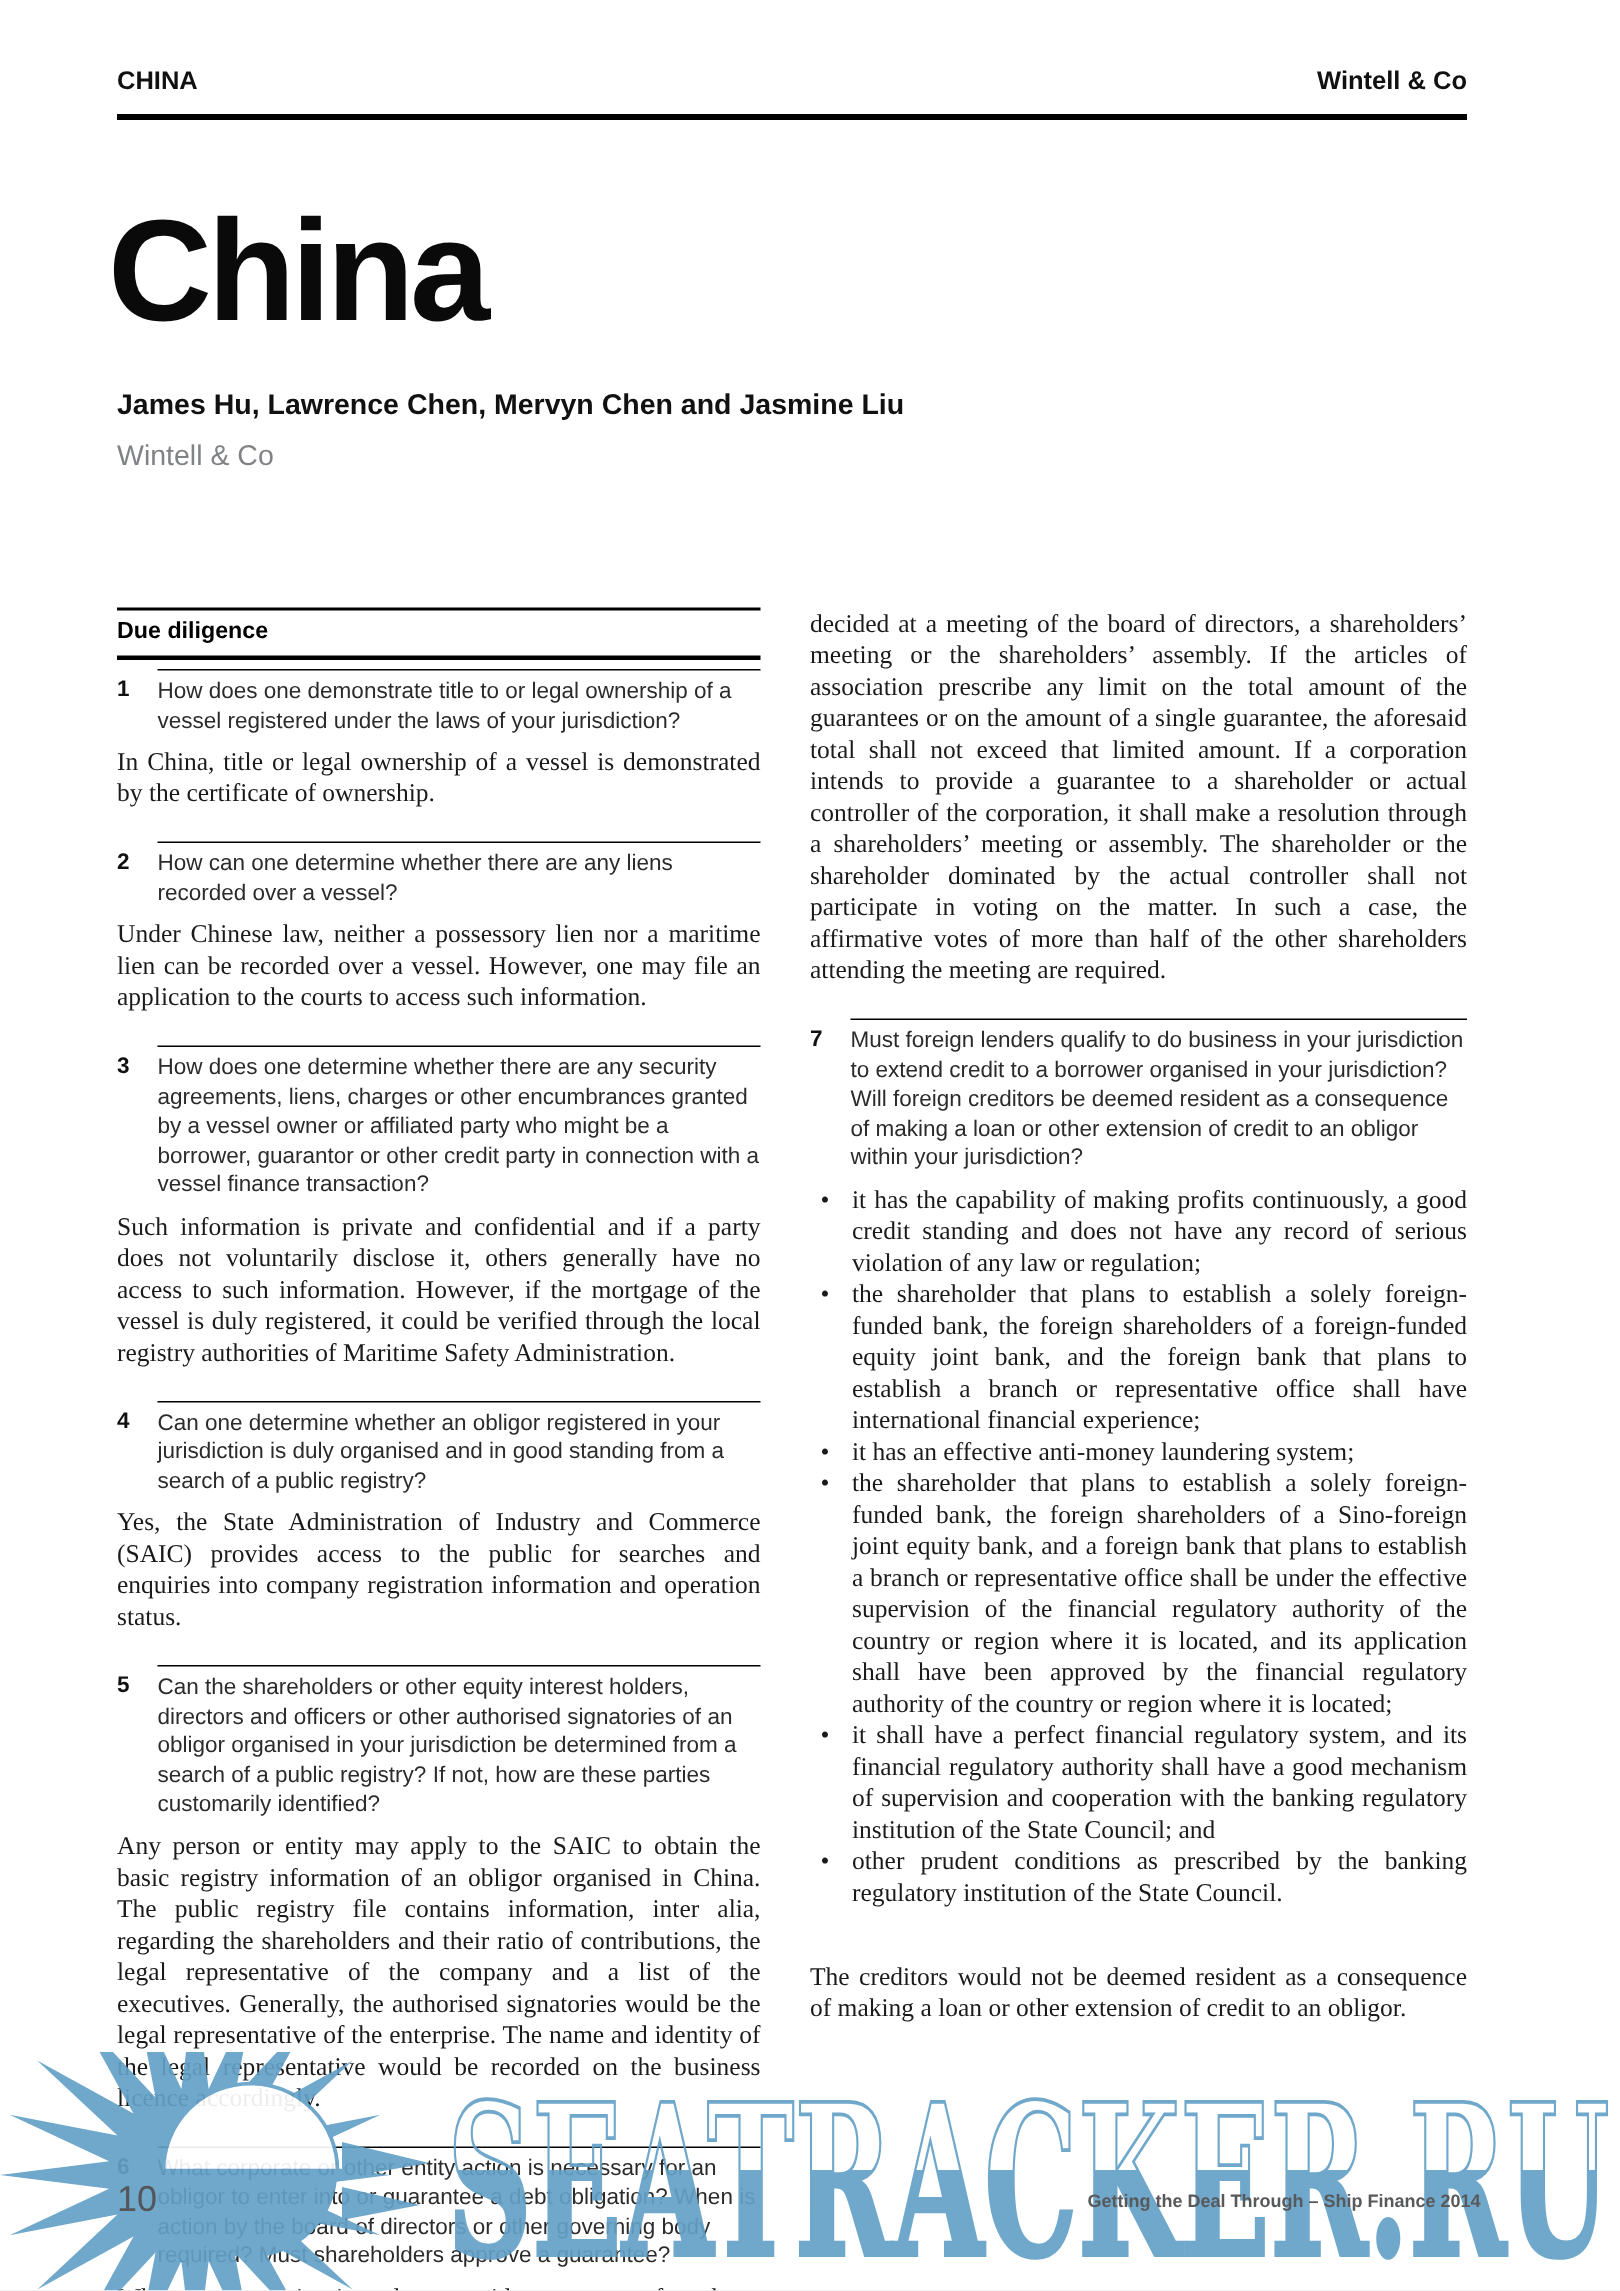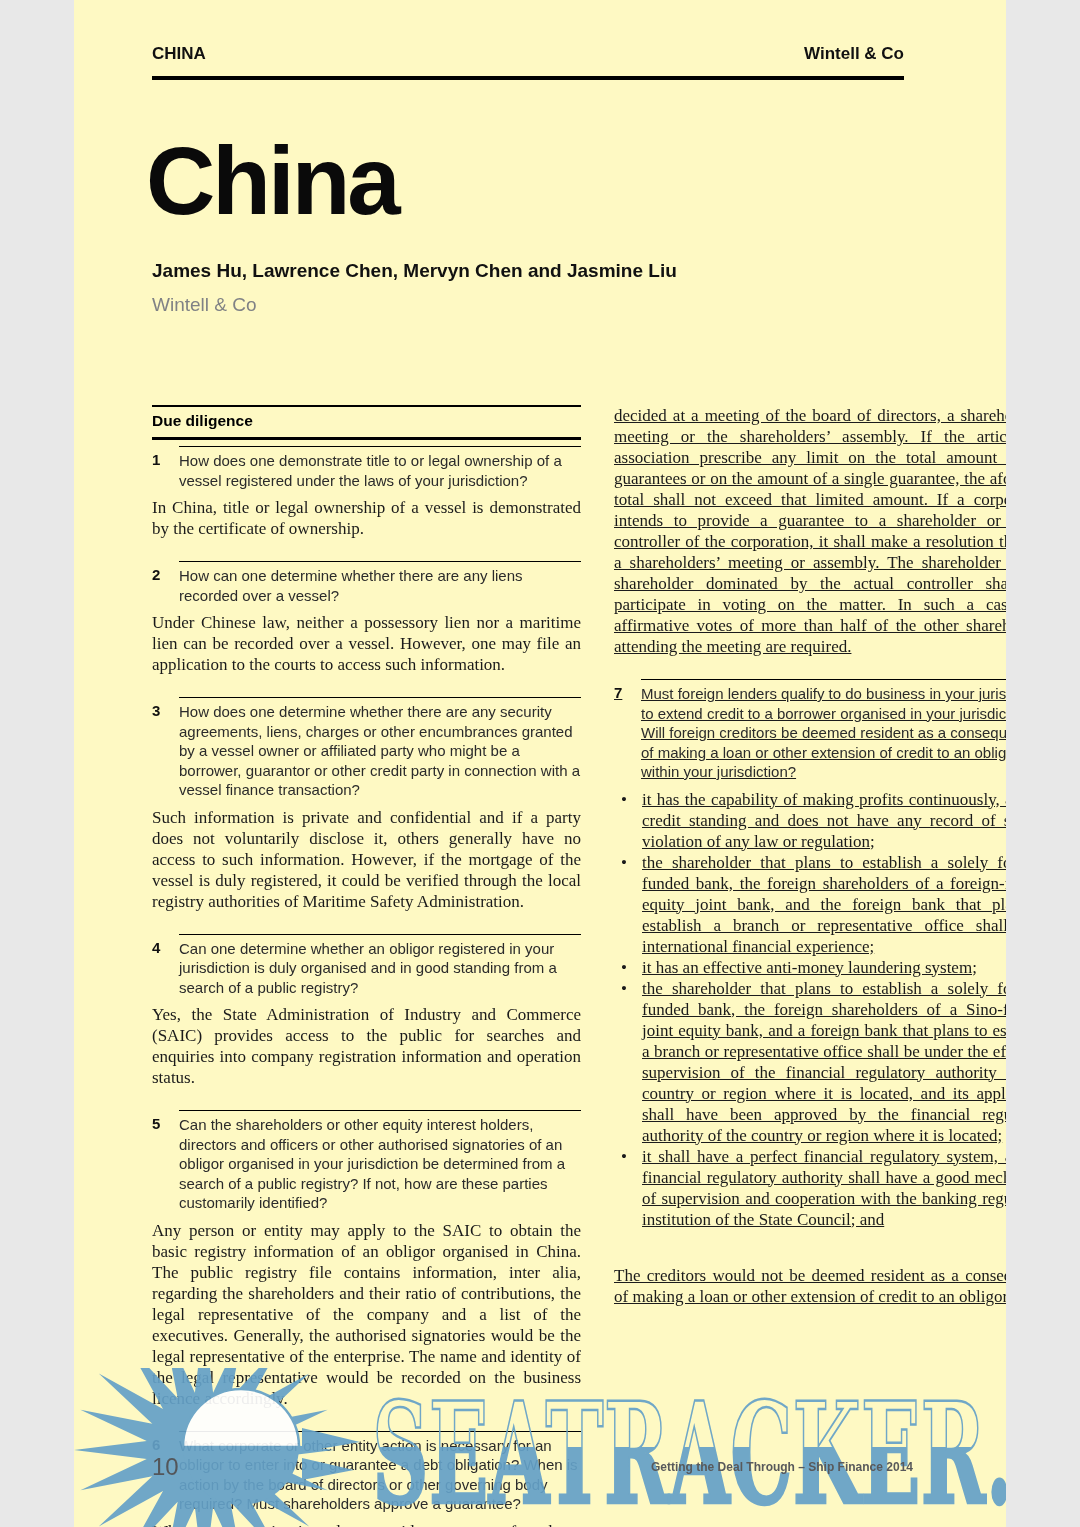--- a/index.html
+++ b/index.html
@@ -1,19 +1,19 @@
 <!DOCTYPE html>
 <html><head>
 <meta charset="utf-8">
 <style>
   html,body{margin:0;padding:0;background:#e8e8e8;}
   .page{
     position:relative;
-    width:932px;height:1527px;
-    background:#fef9c3;
+    width:1080px;height:1527px;
+    background:#ffffff;
     overflow:hidden;
     font-family:"Liberation Sans","DejaVu Sans",sans-serif;
     color:#1c1c1c;
     margin:0 auto;
   }
   
   .running-head{
     position:absolute;top:44px;left:78px;right:102px;
     display:flex;justify-content:space-between;
     font-size:17px;font-weight:bold;color:#111;
@@ -26,21 +26,21 @@
   }
   .authors{position:absolute;top:260px;left:78px;font-size:19px;font-weight:bold;color:#111;}
   .firm{position:absolute;top:294px;left:78px;font-size:19px;color:#808285;}
   
   .columns{
     position:absolute;top:405px;left:78px;width:900px;
     display:flex;gap:33px;align-items:flex-start;
   }
   .col{min-width:0;}
   .col-left{width:429px;}
-  .col-right{width:438px;text-decoration:underline;}
+  .col-right{width:438px;}
   .section-heading{
     margin:0 0 6px 0;
     padding:5px 0 7px 0;
     border-top:2px solid #000;
     border-bottom:3px solid #000;
     font-size:15.5px;font-weight:bold;color:#000;
   }
   .qa-question{display:flex;margin:22px 0 7px 0;}
   .section-heading + .qa-question{margin-top:6px;}
   .q-num{width:27px;flex:0 0 27px;font-size:15px;font-weight:bold;padding-top:5px;color:#111;}
@@ -123,20 +123,21 @@
         <div class="qa-question">
           <span class="q-num">7</span>
           <div class="q-text">Must foreign lenders qualify to do business in your jurisdiction to extend credit to a borrower organised in your jurisdiction? Will foreign creditors be deemed resident as a consequence of making a loan or other extension of credit to an obligor within your jurisdiction?</div>
         </div>
         <ul class="bullets">
           <li class="bullet-item">it has the capability of making profits continuously, a good credit standing and does not have any record of serious violation of any law or regulation;</li>
           <li class="bullet-item">the shareholder that plans to establish a solely foreign-funded bank, the foreign shareholders of a foreign-funded equity joint bank, and the foreign bank that plans to establish a branch or representative office shall have international financial experience;</li>
           <li class="bullet-item">it has an effective anti-money laundering system;</li>
           <li class="bullet-item">the shareholder that plans to establish a solely foreign-funded bank, the foreign shareholders of a Sino-foreign joint equity bank, and a foreign bank that plans to establish a branch or representative office shall be under the effective supervision of the financial regulatory authority of the country or region where it is located, and its application shall have been approved by the financial regulatory authority of the country or region where it is located;</li>
           <li class="bullet-item">it shall have a perfect financial regulatory system, and its financial regulatory authority shall have a good mechanism of supervision and cooperation with the banking regulatory institution of the State Council; and</li>
+          <li class="bullet-item">other prudent conditions as prescribed by the banking regulatory institution of the State Council.</li>
         </ul>
         <p class="answer spaced">The creditors would not be deemed resident as a consequence of making a loan or other extension of credit to an obligor.</p>
       </div>
   </div>
 
   <svg class="watermark" width="1080" height="159" viewBox="0 0 1080 159">
     <defs>
       <linearGradient id="wm-grad" gradientUnits="userSpaceOnUse" x1="0" y1="15" x2="0" y2="135">
         <stop offset="0" stop-color="#64a1c8" stop-opacity="0"></stop>
         <stop offset="0.53" stop-color="#64a1c8" stop-opacity="0"></stop>

